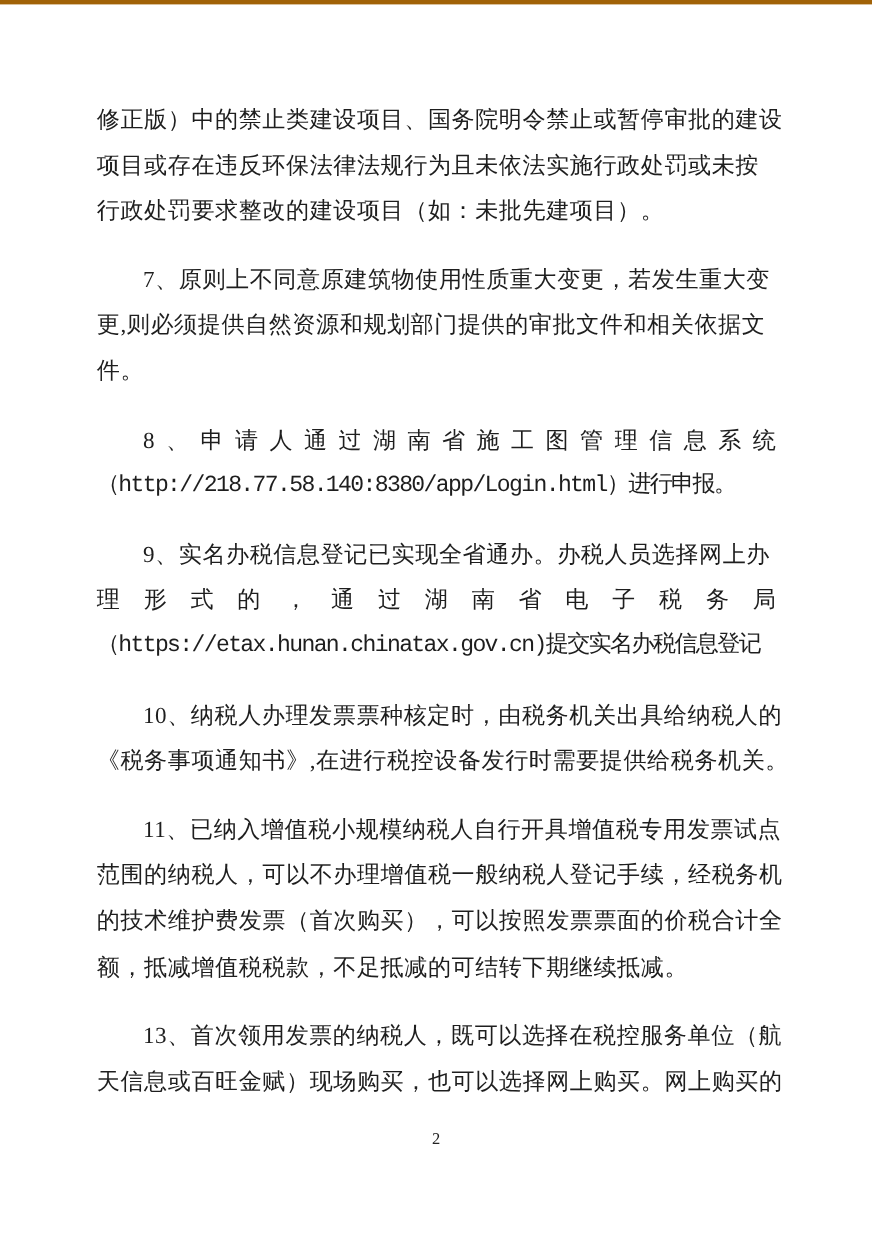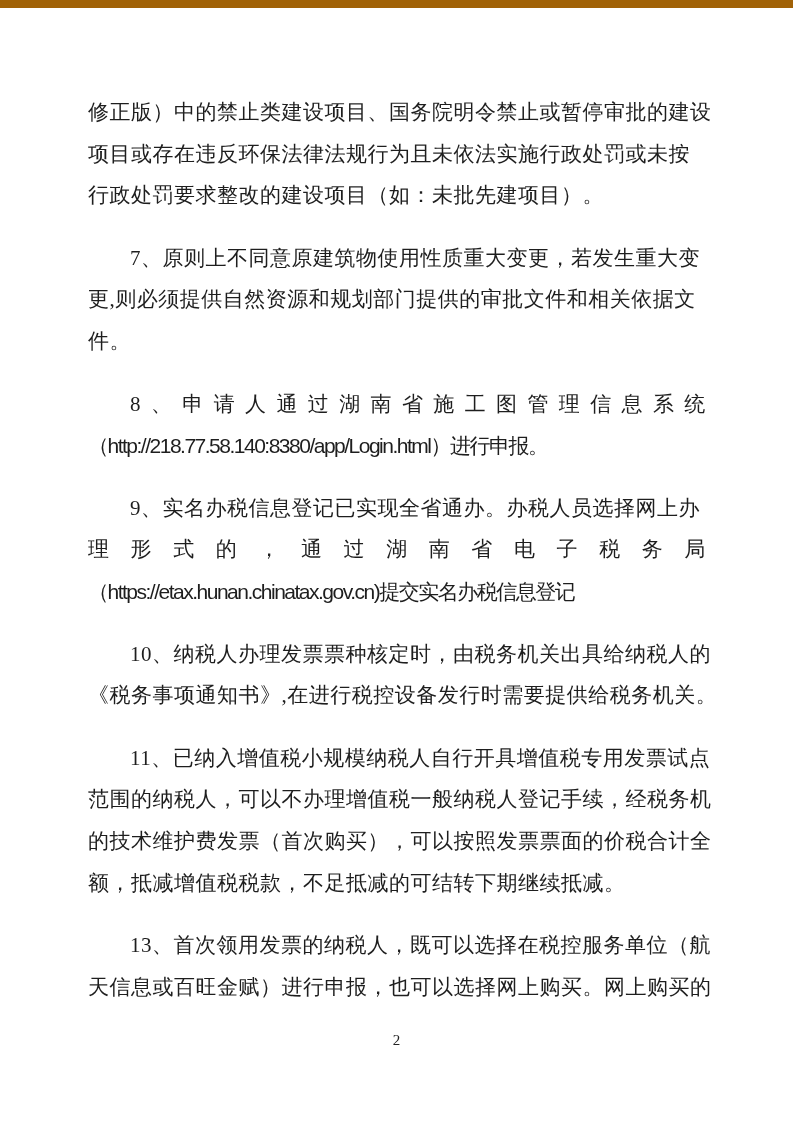--- a/index.html
+++ b/index.html
@@ -7,21 +7,21 @@
     padding: 0;
     background: #ffffff;
   }
   .page {
     position: relative;
     width: 793px;
     height: 1122px;
     background: #ffffff;
     color: #1e1e1e;
     font-family: "Liberation Serif", "DejaVu Serif", serif;
-    border-top: 8px solid #a16207;
+    border-top: 4px solid #a16207;
     box-sizing: border-box;
     overflow: hidden;
   }
   .body-text {
     position: absolute;
     left: 88px;
     top: 84px;
     width: 618px;
   }
   .para {
@@ -42,21 +42,21 @@
   }
   .stretch {
     display: flex;
     justify-content: space-between;
     text-indent: 0;
   }
   .stretch.indent {
     padding-left: 42px;
   }
   .latin-mono {
-    font-family: Liberation Sans, sans-serif;
+    font-family: Liberation Mono, monospace;
     letter-spacing: -1.5px;
   }
   .page-number {
     position: absolute;
     top: 1022px;
     left: 0;
     width: 100%;
     text-align: center;
     font-size: 15px;
     line-height: 20px;
@@ -138,19 +138,19 @@
       <div class="line">范围的纳税人，可以不办理增值税一般纳税人登记手续，经税务机</div>
     </div>
 
     <div class="para">
       <div class="line">的技术维护费发票（首次购买），可以按照发票票面的价税合计全</div>
       <div class="line">额，抵减增值税税款，不足抵减的可结转下期继续抵减。</div>
     </div>
 
     <div class="para">
       <div class="line indent">13、首次领用发票的纳税人，既可以选择在税控服务单位（航</div>
-      <div class="line">天信息或百旺金赋）进行申报，也可以选择网上购买。网上购买的</div>
+      <div class="line">天信息或百旺金赋）现场购买，也可以选择网上购买。网上购买的</div>
     </div>
 
   </div>
 
   <div class="page-number">2</div>
 </div>
 
 </body></html>

